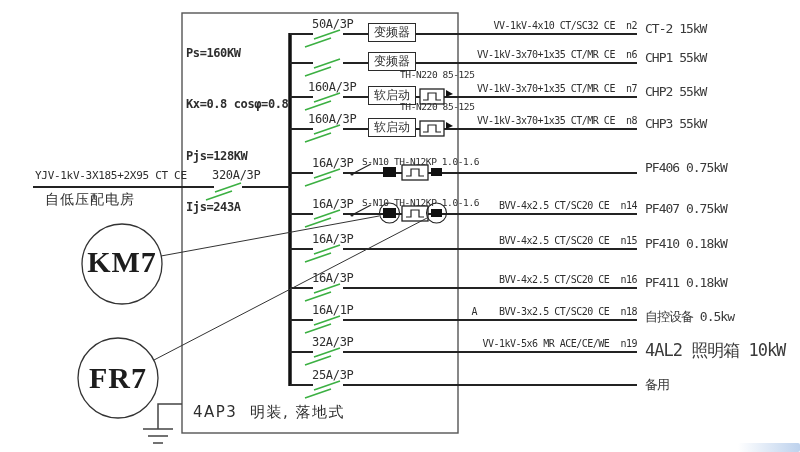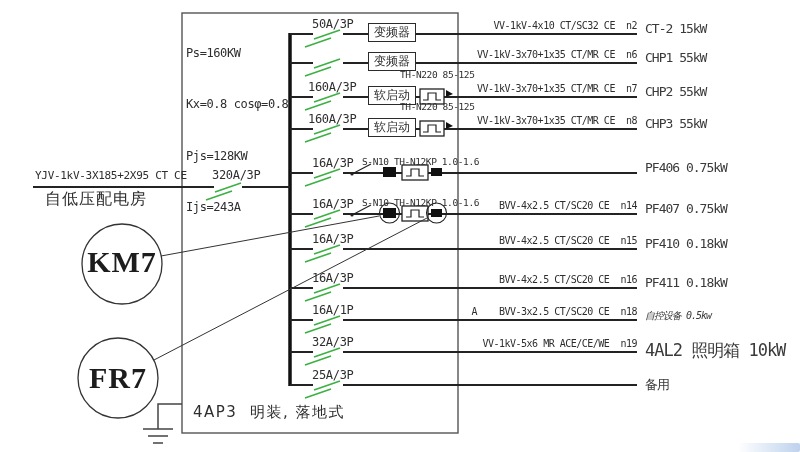--- a/index.html
+++ b/index.html
@@ -2,34 +2,34 @@
 <html><head>
 <meta charset="utf-8">
 <style>
   html,body{margin:0;padding:0;background:#ffffff;}
   .diagram{position:relative;width:800px;height:452px;background:#fff;overflow:hidden;
            font-family:"DejaVu Sans Mono",monospace;}
   .lbl{position:absolute;white-space:pre;color:#2e2e2e;line-height:1.1;}
   .t12{font-size:12px;letter-spacing:-0.3px;}
   .t11{font-size:11px;letter-spacing:-0.3px;}
   .t10{font-size:9.5px;letter-spacing:-0.4px;}
-  .params div{font-size:12px;letter-spacing:-0.4px;color:#2e2e2e;line-height:16px;white-space:pre;}
+  .params div{font-size:12px;letter-spacing:-0.4px;color:#2e2e2e;line-height:16px;white-space:pre;font-weight:bold;}
   .cable{left:450px;width:187px;text-align:right;font-size:10px;letter-spacing:-0.5px;}
   .load{left:645px;font-size:13px;letter-spacing:-1px;color:#3a3a3a;}
-  .load.m{font-size:10px;font-style:italic;}
+  .load.m{font-size:13px;}
   .load.l17{font-size:17px;}
   .load.sm{font-size:13px;}
   .devbox{position:absolute;width:46px;height:17px;border:1.5px solid #2b2b2b;background:#fff;
           font-size:12px;line-height:17px;text-align:center;color:#2e2e2e;
           font-family:"DejaVu Sans","Liberation Sans",sans-serif;}
   .ring{font-family:"Liberation Serif","DejaVu Serif",serif;font-weight:600;font-size:30px;
         text-align:center;color:#1d1d1d;letter-spacing:1px;}
   .panelname{font-size:15px;letter-spacing:1.5px;color:#2e2e2e;
              font-family:"DejaVu Sans","Liberation Sans",sans-serif;}
-  .src{font-size:16px;letter-spacing:1px;font-family:Liberation Mono, monospace;}
+  .src{font-size:14px;letter-spacing:1px;font-family:Liberation Serif, serif;}
   .wm{position:absolute;right:0;bottom:0;width:62px;height:9px;
       background:linear-gradient(90deg,rgba(120,160,220,0),rgba(110,155,215,0.45));border-radius:2px;}
 </style>
 </head>
 <body>
 
 <div class="diagram">
 
   <svg width="800" height="452" viewBox="0 0 800 452" style="position:absolute;left:0;top:0">
 

